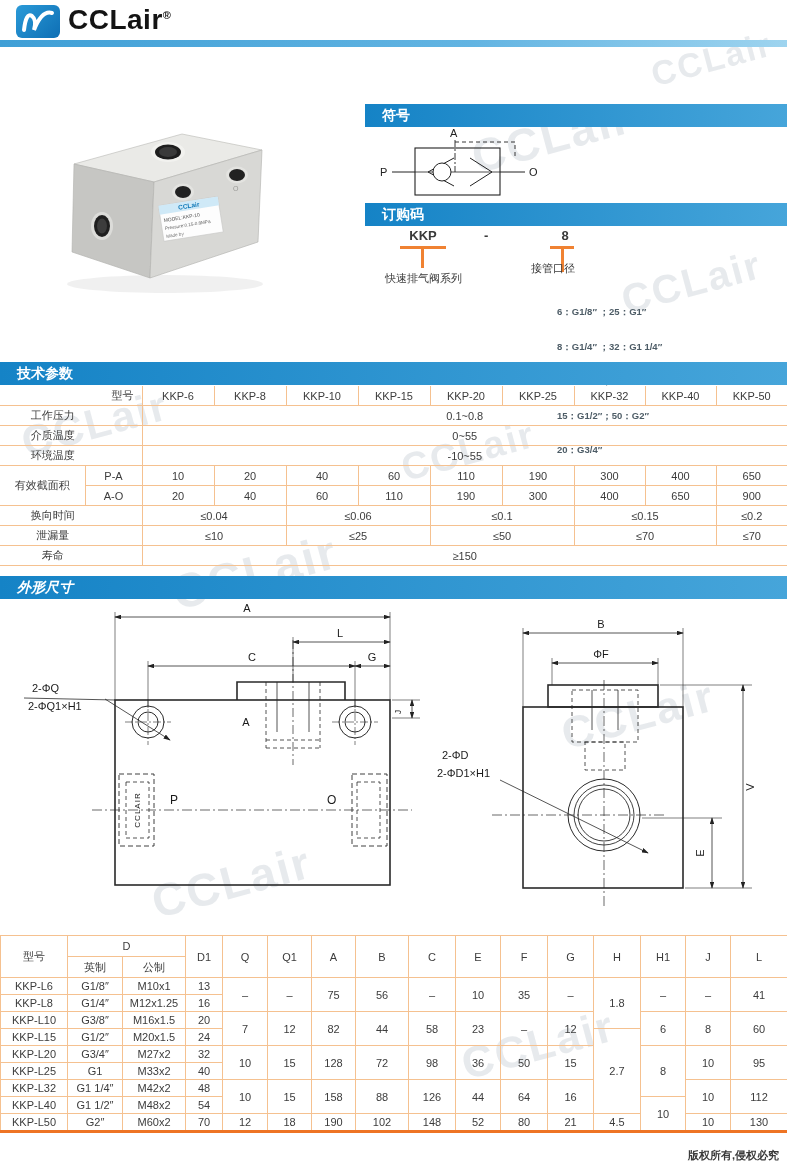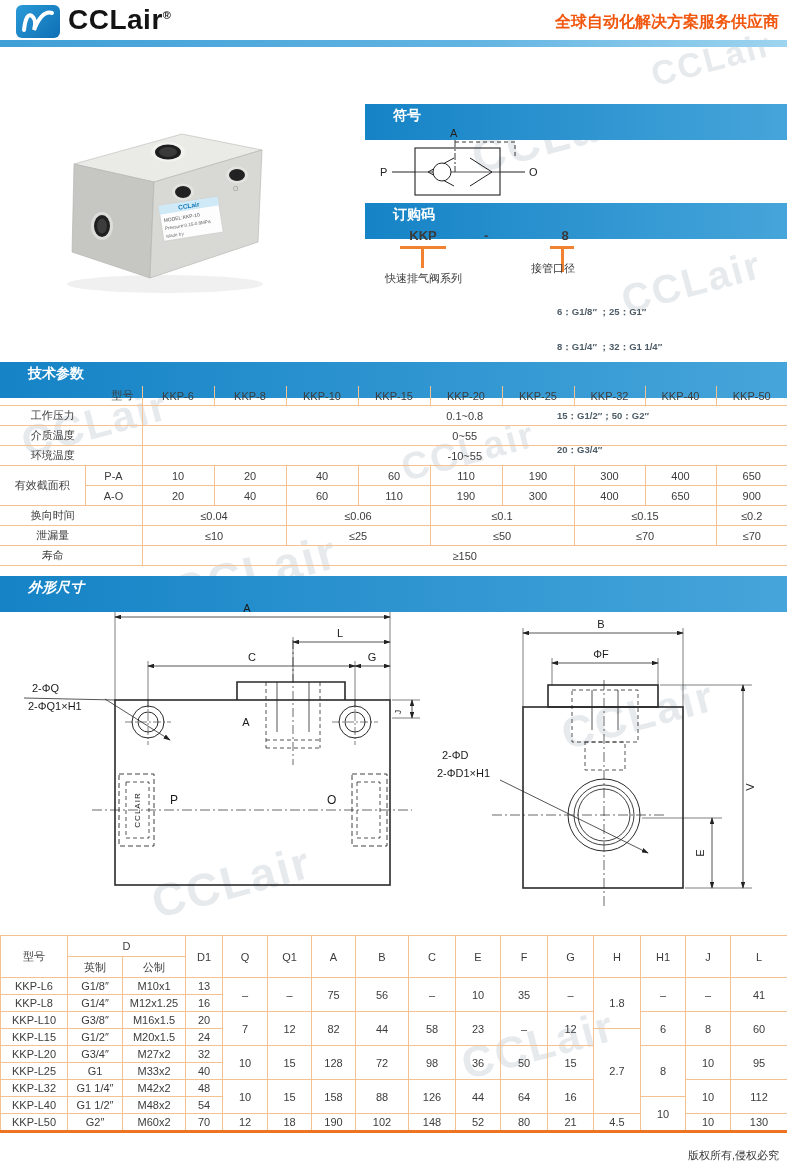--- a/index.html
+++ b/index.html
@@ -9,42 +9,42 @@
   
   #logo-box{position:absolute;left:16px;top:5px;width:44px;height:33px;border-radius:6px;
             background:linear-gradient(135deg,#2a9ad8,#0e6fb4);}
   #brand{position:absolute;left:68px;top:4px;font-size:28px;font-weight:bold;color:#141414;letter-spacing:0.5px;}
   #brand sup{font-size:11px;font-weight:bold;}
   #tagline{position:absolute;right:8px;top:12px;font-size:16px;font-weight:bold;color:#f1570f;}
   #head-rule{position:absolute;left:0;top:40px;width:787px;height:7px;
              background:linear-gradient(90deg,#3f9fd6,#62b4e2 60%,#9ed4ef);}
   #page-title{position:absolute;left:365px;top:64px;width:422px;text-align:center;
               font-size:20px;font-weight:bold;color:#111;}
-  .bar{position:absolute;height:36px;background:linear-gradient(90deg,#1583c6,#46a5da);
-       color:#fff;font-size:14px;font-weight:bold;line-height:23px;padding-left:28px;box-sizing:border-box;}
+  .bar{position:absolute;height:23px;background:linear-gradient(90deg,#1583c6,#46a5da);
+       color:#fff;font-size:14px;font-weight:bold;line-height:23px;padding-left:17px;box-sizing:border-box;}
   
   .code-txt{position:absolute;font-size:13px;font-weight:bold;color:#3a3a3a;}
   .tmark{position:absolute;background:#f08232;}
   .order-label{position:absolute;font-size:11px;color:#3a3a3a;}
   #order-options{position:absolute;left:515px;top:283px;font-size:9.5px;font-weight:bold;
                  color:#4d5c66;line-height:11.5px;white-space:pre;margin-left:42px;}
   
   table{border-collapse:collapse;table-layout:fixed;}
   td{border:1px solid #f5c190;text-align:center;font-size:11px;color:#3c3c3c;
      overflow:hidden;white-space:nowrap;padding:0;}
   #tech-table{position:absolute;left:0;top:386px;width:787px;
               border-left:hidden;border-right:hidden;border-top:hidden;}
   #tech-table td{height:19px;}
   #tech-table td.lbl{padding-right:36px;}
   #tech-table td.mdl{text-align:right;padding-right:8px;}
   #dims-table{position:absolute;left:0;top:935px;width:787px;border-bottom:3px solid #ee7424;}
   #dims-table thead td{height:20px;}
   #dims-table tbody td{height:16px;}
   
-  #footer{position:absolute;right:8px;top:1148px;font-size:11px;font-weight:normal;color:#3a3a3a;}
+  #footer{position:absolute;right:8px;top:1148px;font-size:11px;font-weight:bold;color:#3a3a3a;}
   
   .wm{position:absolute;font-weight:bold;color:rgba(145,160,172,0.22);transform:rotate(-15deg);
       letter-spacing:2px;z-index:0;pointer-events:none;}
   svg text{font-family:"Liberation Sans","DejaVu Sans",sans-serif;}
 </style>
 </head>
 <body>
 
 <div id="page">
 
@@ -57,21 +57,20 @@
   <div class="wm" style="left:560px;top:690px;font-size:44px;">CCLair</div>
   <div class="wm" style="left:150px;top:855px;font-size:46px;">CCLair</div>
   <div class="wm" style="left:460px;top:1020px;font-size:44px;">CCLair</div>
 
   <div id="logo-box">
     <svg width="44" height="33" viewBox="0 0 44 33">
       <path d="M8 25 Q10 7 16 11 Q21 15 18 25 Q26 5 36 8" fill="none" stroke="#fff" stroke-width="4" stroke-linecap="round"></path>
     </svg>
   </div>
   <div id="brand"><span>CCLair</span><sup>®</sup></div>
-  <div id="tagline">全球自动化解决方案服务供应商</div>
   <div id="head-rule"></div>
 
 
   <svg class="abs" style="left:40px;top:88px;" width="300" height="232" viewBox="0 0 300 232">
     <ellipse cx="125" cy="196" rx="98" ry="9" fill="rgba(0,0,0,0.06)"></ellipse>
 
     <polygon points="34,76 142,46 222,62 114,94" fill="#eaeae7" stroke="#b9b9b6" stroke-width="0.6"></polygon>
     <polygon points="34,76 114,94 110,190 32,164" fill="#c6c6c3" stroke="#b0b0ad" stroke-width="0.6"></polygon>
     <polygon points="114,94 222,62 218,154 110,190" fill="#d8d8d5" stroke="#b0b0ad" stroke-width="0.6"></polygon>
 

